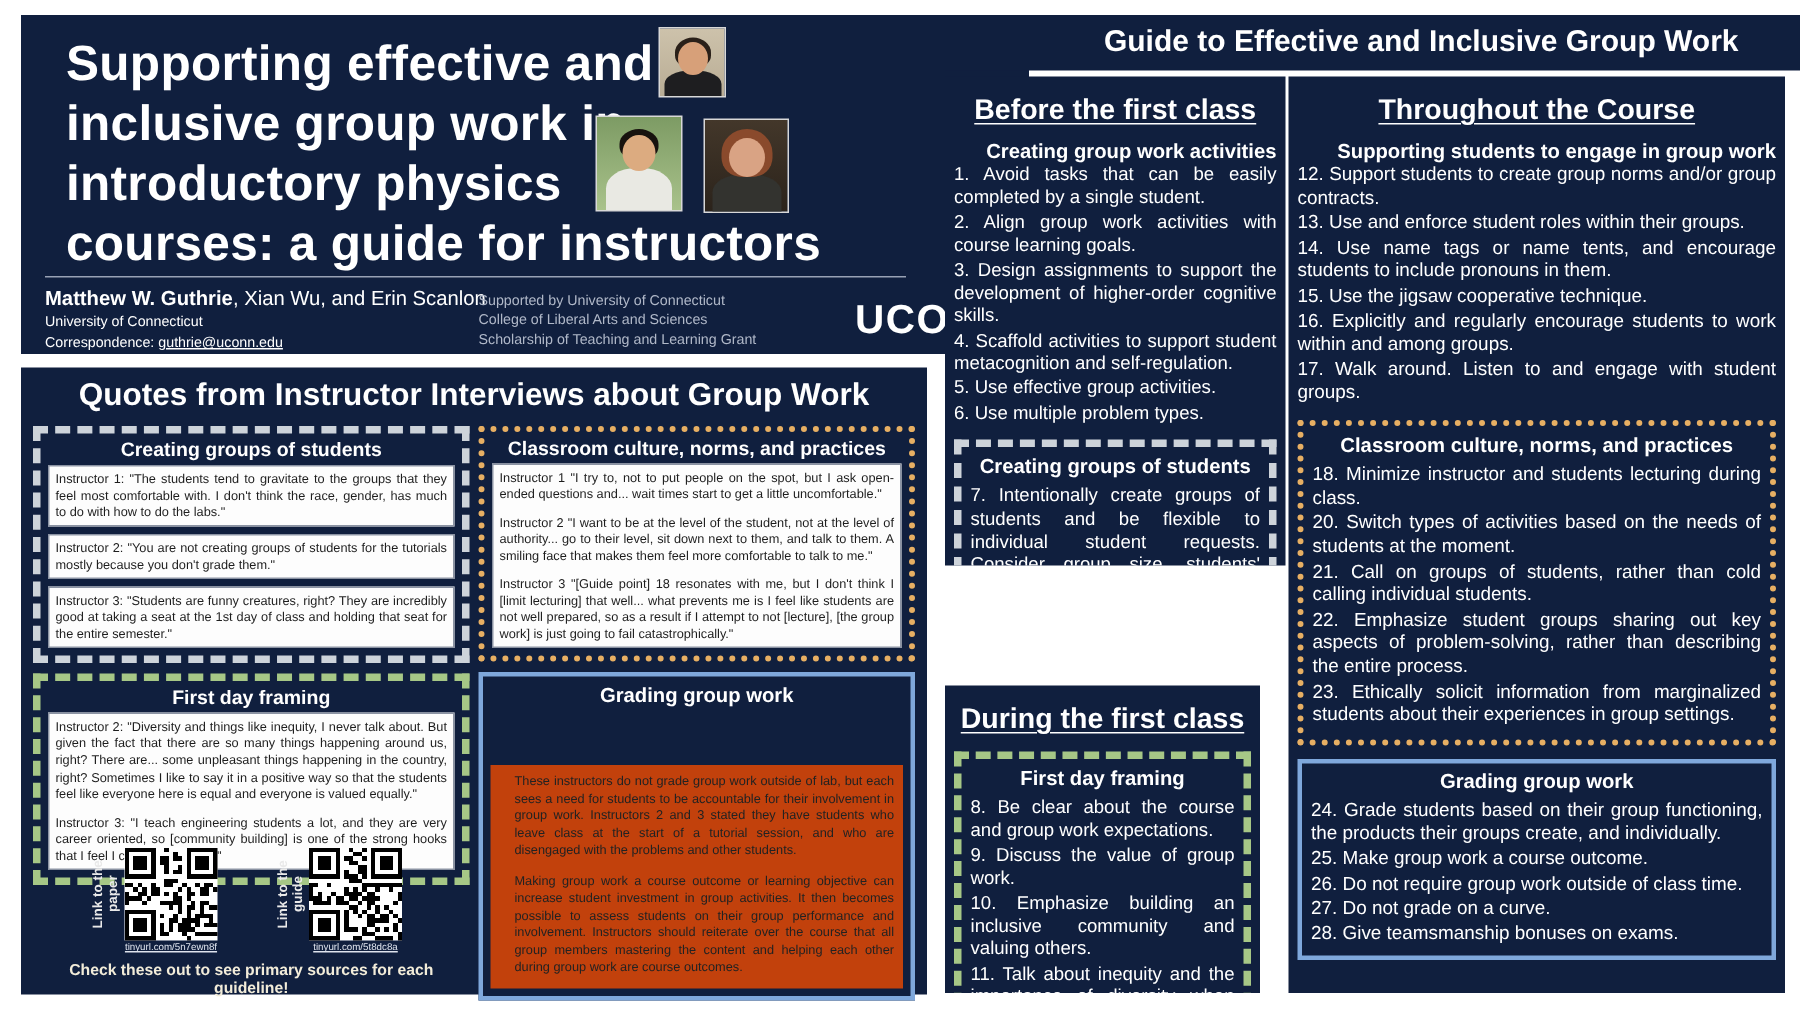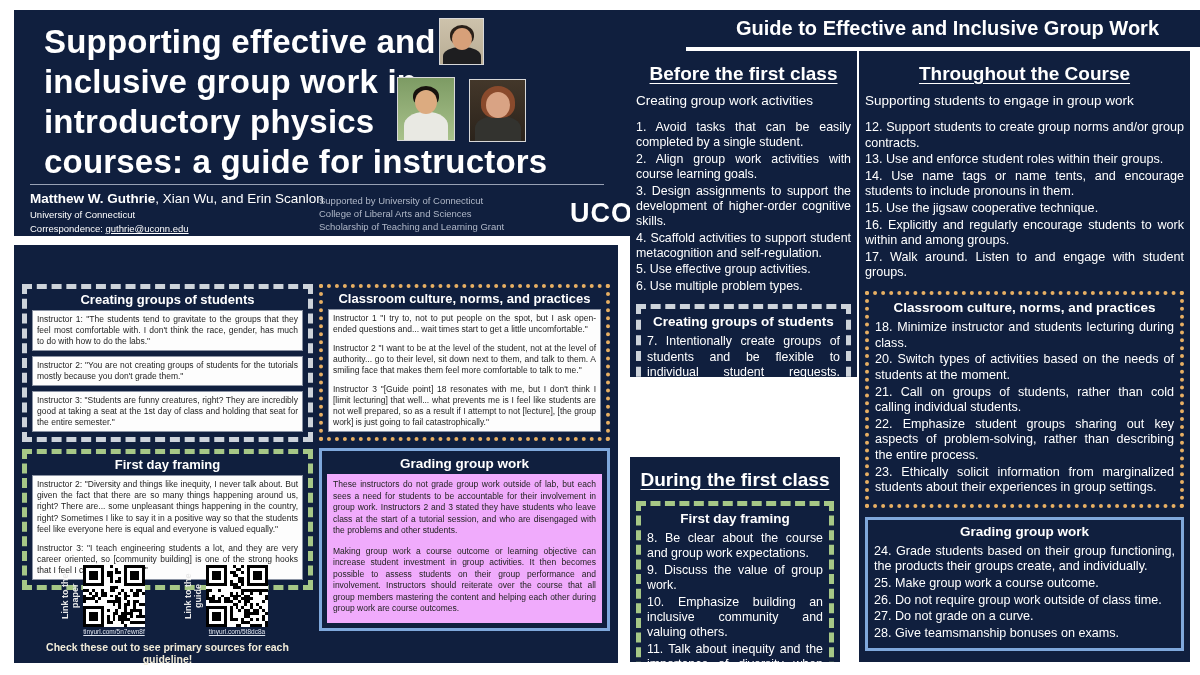--- a/index.html
+++ b/index.html
@@ -44,39 +44,39 @@
   .dash-gray   { border:5px dashed #cdd3da; }
   .dash-green  { border:5px dashed #a6c786; }
   .dot-orange  { border:4px dotted #e7af63; }
   .q-sec-header { text-align:center; font-size:13px; font-weight:bold; padding:1px 0 3px 0; }
   .quote-box { background:#fdfdfd; border:1px solid #8b93a3; color:#1d1d1d; font-size:8.5px; line-height:1.3; text-align:justify; padding:3px 4px; margin-bottom:5px; }
   .quote-box:last-child { margin-bottom:0; }
   .quote-box p { margin-bottom:8px; }
   .quote-box p:last-child { margin-bottom:0; }
   .grading-quotes { border:3px solid #7fa8dc; background:#101f3e; }
   .grading-quotes .q-sec-header { font-size:13.5px; padding:3px 0; }
-  .grading-body { background:#f0abfc; color:#222; font-size:8.5px; line-height:1.35; text-align:justify; padding:5px 6px 8px 6px; }
+  .grading-body { background:#c2410c; color:#222; font-size:8.5px; line-height:1.35; text-align:justify; padding:5px 6px 8px 16px;margin-top:36px; }
   .grading-body p { margin-bottom:9px; }
   .grading-body p:last-child { margin-bottom:0; }
   .qr-row { position:absolute; left:46px; top:320px; display:flex; gap:38px; }
   .qr-unit { display:flex; align-items:flex-start; }
   .qr-label { writing-mode:vertical-rl; transform:rotate(180deg); font-size:9px; font-weight:bold; color:#e9e9e9; height:62px; text-align:center; margin-right:3px; }
   .qr-block { display:flex; flex-direction:column; align-items:center; }
   .qr-svg { width:62px; height:62px; background:#fff; }
   .qr-url { font-size:6.5px; color:#dfe4ee; text-decoration:underline; margin-top:1px; }
   .q-footer { position:absolute; left:8px; top:396px; width:291px; text-align:center; font-size:10.5px; font-weight:bold; color:#f2ecd9; }
 
   
   #guide-header { left:630px; top:10px; width:635px; height:37px; display:flex; align-items:center; justify-content:center; font-size:20px; font-weight:bold; }
   .guide-box { position:absolute; background:#101f3e; color:#fff; padding:3px 6px; overflow:hidden; }
   #before-box { left:630px; top:51px; width:227px; height:326px; }
   #during-box { left:630px; top:457px; width:210px; height:205px; }
   #throughout-box { left:859px; top:51px; width:331px; height:611px; }
   .g-h2 { text-align:center; font-size:19px; font-weight:bold; text-decoration:underline; text-underline-offset:3px; margin:9px 0 4px 0; }
-  .g-h3 { text-align:left; font-size:13.5px; font-weight:normal; margin:8px 0 12px 0; }
+  .g-h3 { text-align:right; font-size:13.5px; font-weight:bold; margin:8px 0 1px 0; }
   .g-item { font-size:12.4px; line-height:1.24; text-align:justify; margin-bottom:1px; }
   #throughout-box .g-item { font-size:12.6px; }
   .g-sub-box { margin-top:10px; padding:3px 6px 7px 6px; }
   .g-sub-header { text-align:center; font-size:13.5px; font-weight:bold; margin:2px 0 5px 0; }
   .blue-box { border:3px solid #7fa8dc; margin-top:9px; padding:2px 6px 6px 6px; }
 </style>
 </head>
 <body>
 
 <div id="title-panel" class="panel">
@@ -109,20 +109,21 @@
   </div>
   <div class="support">
     <div>Supported by University of Connecticut</div>
     <div>College of Liberal Arts and Sciences</div>
     <div>Scholarship of Teaching and Learning Grant</div>
   </div>
   <div class="uconn-logo">UCONN</div>
 </div>
 
 <div id="quotes-panel" class="panel">
+  <div class="q-title">Quotes from Instructor Interviews about Group Work</div>
 
   <div class="q-col-left">
     <div class="q-section dash-gray">
       <div class="q-sec-header">Creating groups of students</div>
       <div class="quote-box">Instructor 1: "The students tend to gravitate to the groups that they feel most comfortable with. I don't think the race, gender, has much to do with how to do the labs."</div>
       <div class="quote-box">Instructor 2: "You are not creating groups of students for the tutorials mostly because you don't grade them."</div>
       <div class="quote-box">Instructor 3: "Students are funny creatures, right? They are incredibly good at taking a seat at the 1st day of class and holding that seat for the entire semester."</div>
     </div>
     <div class="q-section dash-green">
       <div class="q-sec-header">First day framing</div>

